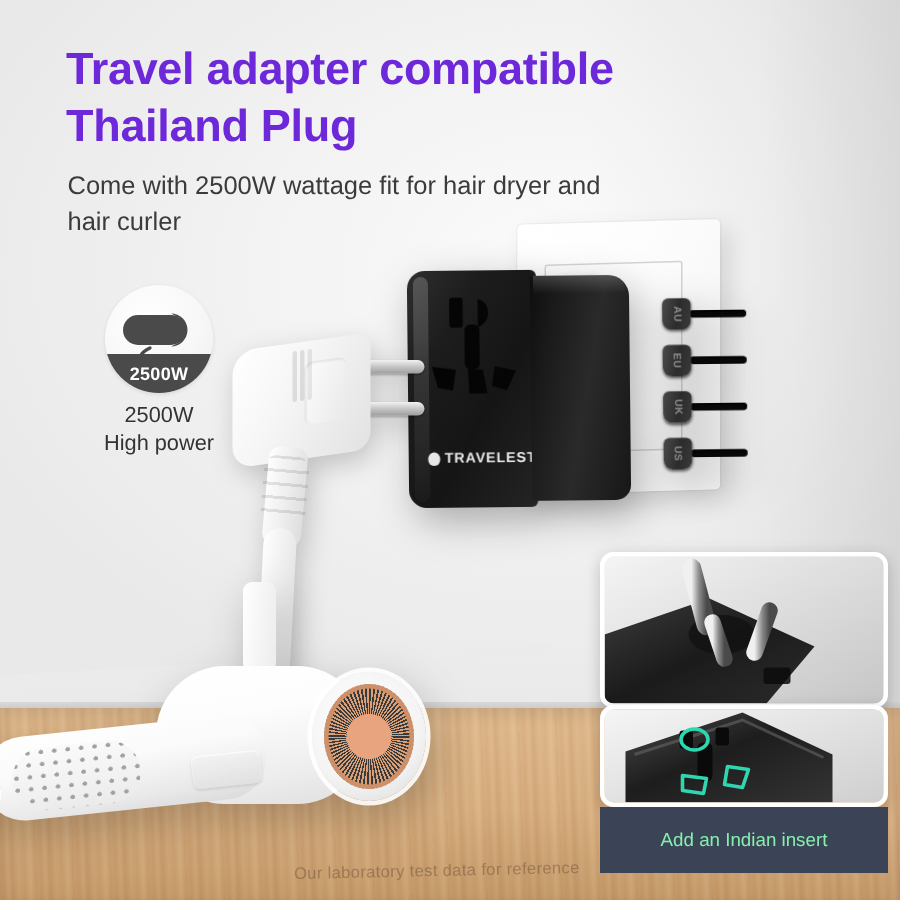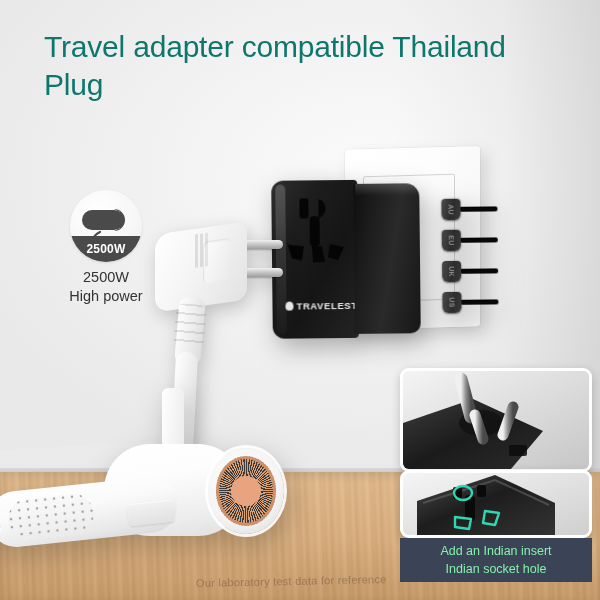--- a/index.html
+++ b/index.html
@@ -57,22 +57,22 @@
     position:absolute; left:196px; top:575px;
     font-size:11px; letter-spacing:.25px;
     color:rgba(95,70,45,.42);
     white-space:nowrap;
     transform:rotate(-1.2deg);
   }
 
   
   .headline {
     position:absolute; left:44px; top:28px; width:480px;
-    font-size:30px; line-height:1.26; font-weight:400;
-    color:#0f766e; letter-spacing:-.2px;
+    font-size:30px; line-height:1.26; font-weight:700;
+    color:#6d28d9; letter-spacing:-.2px;
   }
   .subhead {
     position:absolute; left:45px; top:112px; width:380px;
     font-size:17px; line-height:1.42; font-weight:400;
     color:#3b3b3b;
   }
 
   
   .badge-group { position:absolute; left:44px; top:190px; width:124px; }
   .badge { width:124px; margin-bottom:14px; text-align:center; }
@@ -394,20 +394,21 @@
     <div class="dryer-tail"></div>
     <div class="dryer-grille"></div>
     <div class="dryer-btn"></div>
     <div class="dryer-cap"></div>
     <div class="dryer-fan"></div>
   </div>
 
   <div class="watermark">Our laboratory test data for reference</div>
 
   <div class="headline">Travel adapter compatible Thailand Plug</div>
+  <div class="subhead">Come with 2500W wattage fit for hair dryer and hair curler</div>
 
   <div class="badge-group">
 
     <div class="badge">
       <div class="badge-circle">
         <svg width="72" height="72" viewBox="0 0 72 72">
           <g fill="#4a4a4a">
             <path d="M22 20 h22 a10 10 0 0 1 0 20 h-22 a10 10 0 0 1 0 -20 z"></path>
             <path d="M44 19 a11 11 0 0 1 0 22 l6 -3 v-16 z"></path>
             <rect x="18" y="22" width="5" height="16" rx="2"></rect>
@@ -480,16 +481,15 @@
       <g fill="none" stroke="#2fd6b0" stroke-width="2.4" stroke-linejoin="round">
         <ellipse cx="60" cy="20" rx="9" ry="7"></ellipse>
         <path d="M52 44 l16 2 l-2 10 l-14 -2 z"></path>
         <path d="M82 38 l14 2 l-4 12 l-12 -2 z"></path>
       </g>
     </svg>
   </div>
 
   <div class="caption-bar">
     <div>Add an Indian insert</div>
-    <div>Indian socket hole</div>
   </div>
 
 </div>
 
 </body></html>

